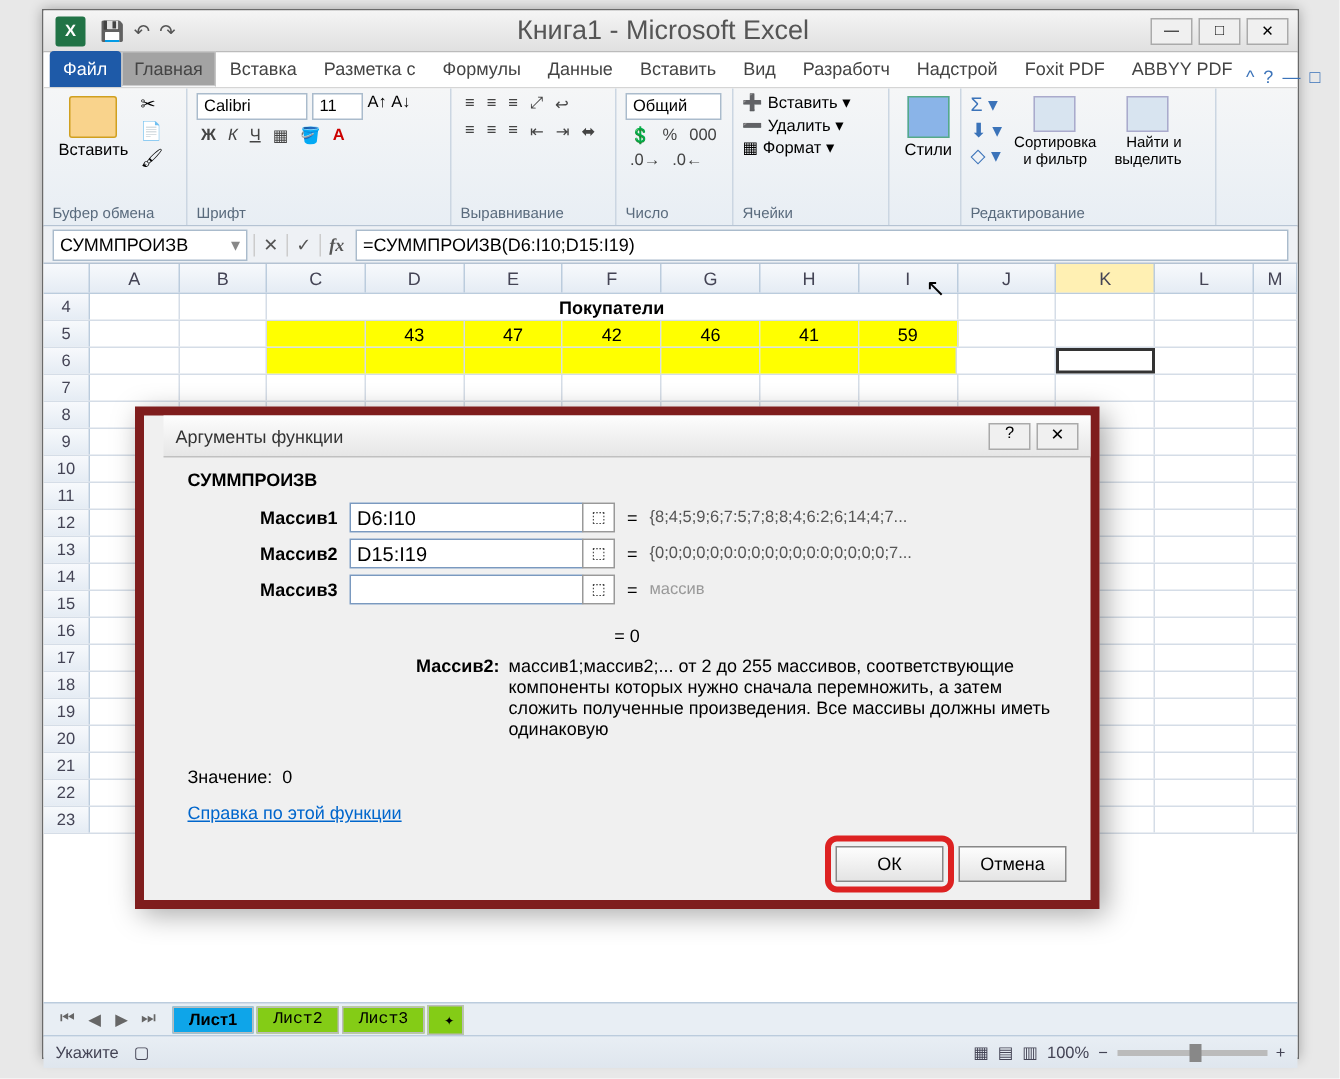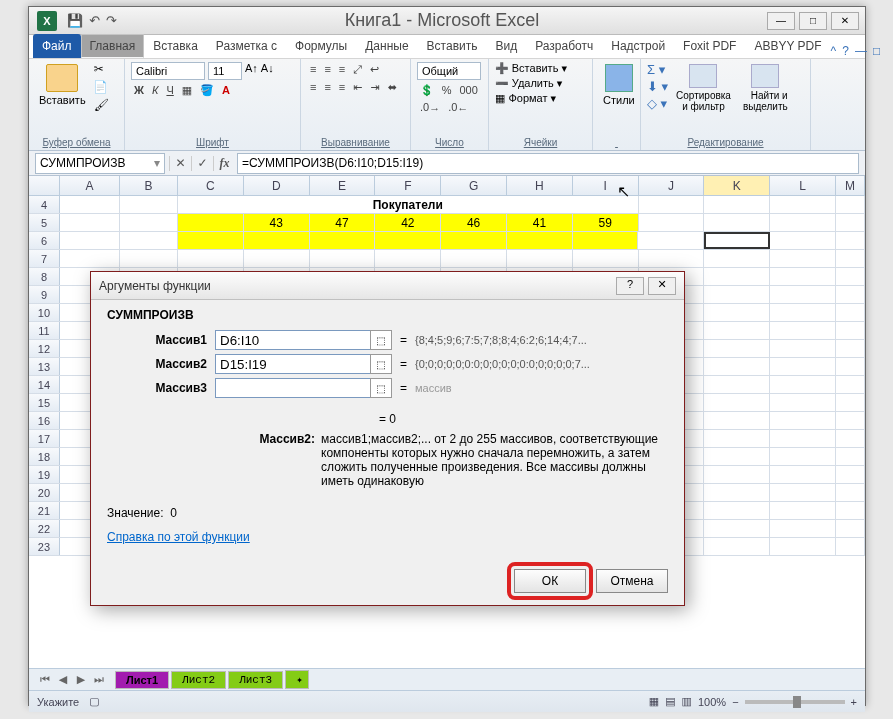--- a/index.html
+++ b/index.html
@@ -16,21 +16,21 @@
 
 .ribbon-tabs { height: 24px; background: #fff; border-bottom: 1px solid #d5d5d5; display: flex; align-items: flex-end; padding-left: 4px; font-size: 12px; }
 .ribbon-tabs .tab { padding: 4px 8px; color: #444; border: 1px solid transparent; white-space: nowrap; }
 .ribbon-tabs .tab.file { background: #1e5aa8; color: #fff; border-radius: 3px 3px 0 0; }
 .ribbon-tabs .tab.active { background: #a3a3a3; border: 1px solid #c5c5c5; border-bottom-color: #f5f6f7; }
 .ribbon-tabs .right-icons { margin-left: auto; display: flex; gap: 6px; padding-right: 8px; font-size: 12px; color: #3b73b9; }
 
 .ribbon { height: 92px; background: linear-gradient(#f5f6f7,#e8eef4); border-bottom: 1px solid #b5c3d3; display: flex; font-size: 11px; }
 .rgroup { border-right: 1px solid #cbd6e2; padding: 3px 6px 2px; display: flex; flex-direction: column; justify-content: space-between; }
 .rgroup .content { display: flex; gap: 4px; align-items: flex-start; }
-.rgroup .label { text-align: center; color: #5a6b7d; font-size: 10px; margin-top: 2px; text-decoration: underline; }
+.rgroup .label { color: #5a6b7d; font-size: 10px; margin-top: 2px; }
 .bigbtn { display: flex; flex-direction: column; align-items: center; gap: 2px; padding: 2px 4px; }
 .bigbtn .ico { width: 32px; height: 28px; background: #f9d38c; border: 1px solid #d0a020; border-radius: 2px; }
 .smallrow { display: flex; gap: 2px; flex-wrap: wrap; width: 120px; }
 .smallrow span { font-size: 11px; padding: 1px 3px; color: #444; }
 .combo { border: 1px solid #abc; background: #fff; height: 18px; font-size: 11px; padding: 0 14px 0 4px; display: inline-flex; align-items: center; }
 
 .formula-bar { height: 25px; border-bottom: 1px solid #b5c3d3; display: flex; align-items: center; background: #eef1f5; }
 .namebox { width: 130px; border: 1px solid #abc; background: #fff; height: 21px; margin-left: 6px; display: flex; align-items: center; padding: 0 4px; font-size: 12px; }
 .fb-btns { display: flex; margin-left: 4px; }
 .fb-btns span { width: 22px; text-align: center; font-size: 12px; color: #555; border-left: 1px solid #ccc; }
@@ -49,29 +49,29 @@
 .cell { border-right: 1px solid #d5dde7; font-size: 12px; text-align: center; line-height: 18px; }
 .cA{width:62px}.cB{width:60px}.cC{width:68px}.cD{width:68px}.cE{width:68px}.cF{width:68px}.cG{width:68px}.cH{width:68px}.cI{width:68px}.cJ{width:68px}.cK{width:68px}.cL{width:68px}.cM{width:30px}
 .merge-title { width: 476px; font-weight: bold; background: #fff; }
 .yellow { background: #ffff00; }
 .selcell { border: 2px solid #333; background: #fff; }
 
 .sheet-tabs { height: 22px; border-top: 1px solid #bcd; background: #e8eef4; display: flex; align-items: center; font-size: 11px; padding-left: 8px; gap: 2px; }
 .sheet-tabs .nav { display: flex; gap: 2px; margin-right: 6px; }
 .sheet-tabs .nav span { width: 16px; text-align: center; color: #666; }
 .sheet-tabs .stab { padding: 2px 10px; background: #fff; border: 1px solid #bbb; }
-.sheet-tabs .stab.active { background: #a21caf; font-weight: bold; text-align: center; }
+.sheet-tabs .stab.active { background: #0ea5e9; font-weight: bold; text-align: center; }
 .sheet-tabs .stab.inactive { background: #84cc16; font-family: Liberation Mono, monospace; }
 
 .statusbar { height: 22px; background: linear-gradient(#e8eef4,#dfe6ee); border-top: 1px solid #bcd; display: flex; align-items: center; font-size: 11px; padding: 0 8px; color: #445; }
 .statusbar .zoom { margin-left: auto; display: flex; align-items: center; gap: 6px; }
 .statusbar .zoom .slider { width: 100px; height: 4px; background: #bbb; position: relative; }
 .statusbar .zoom .slider .thumb { position: absolute; left: 48px; top: -4px; width: 8px; height: 12px; background: #888; }
 
-.dialog { position: absolute; left: 90px; top: 271px; width: 595px; height: 335px; background: #f0f0f0; border: 1px solid #7f1d1d; box-shadow: 4px 4px 18px rgba(0,0,0,0.35); font-size: 12px; }
+.dialog { position: absolute; left: 90px; top: 271px; width: 643px; height: 335px; background: #f0f0f0; border: 6px solid #7f1d1d; box-shadow: 4px 4px 18px rgba(0,0,0,0.35); font-size: 12px; padding-left: 13px; }
 .dialog .dtitle { height: 28px; background: linear-gradient(#fdfdfd,#e6e6e6); border-bottom: 1px solid #c0c0c0; display: flex; align-items: center; padding: 0 8px; }
 .dialog .dtitle .txt { flex: 1; color: #333; }
 .dialog .dtitle .dbtn { width: 28px; height: 18px; border: 1px solid #aaa; background: #f0f0f0; margin-left: 4px; text-align: center; font-size: 11px; }
 .dialog .body { padding: 8px 16px; }
 .fname { font-weight: bold; margin-bottom: 8px; }
 .argrow { display: flex; align-items: center; margin-bottom: 4px; }
 .argrow .alabel { width: 108px; text-align: right; padding-right: 8px; font-weight: bold; }
 .argrow .ainput { width: 156px; height: 20px; border: 1px solid #7a99bf; background: #fff; padding: 0 4px; }
 .argrow .apick { width: 22px; height: 20px; border: 1px solid #999; background: #fff; margin-left: -1px; display: flex; align-items: center; justify-content: center; font-size: 10px; }
 .argrow .aeq { margin: 0 8px; }

